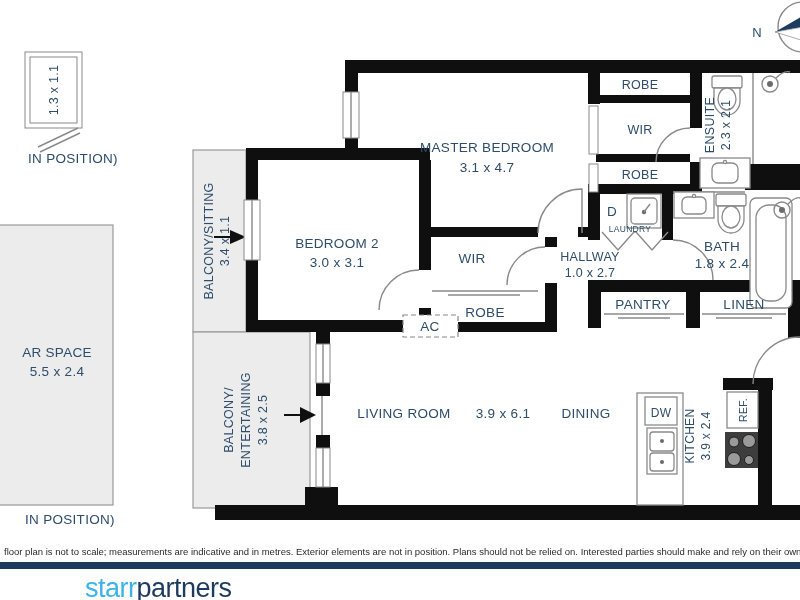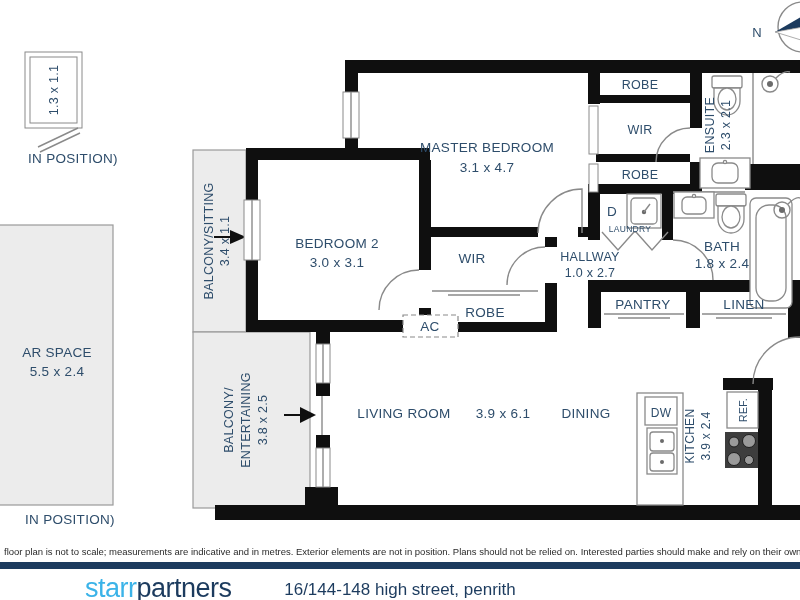--- a/index.html
+++ b/index.html
@@ -255,16 +255,15 @@
   <text transform="rotate(-90 694 436)" x="694" y="436" text-anchor="middle" font-size="12">KITCHEN</text>
   <text transform="rotate(-90 710 436)" x="710" y="436" text-anchor="middle" font-size="12">3.9 x 2.4</text>
 </svg>
 
 <div id="footer">
   <div id="disclaimer">floor plan is not to scale; measurements are indicative and in metres. Exterior elements are not in position. Plans should not be relied on. Interested parties should make and rely on their own enquiri</div>
   <div id="navy-bar"></div>
   <div id="brand">
     <span class="b1">starr</span><span class="b2">partners</span>
   </div>
-  <div id="address">16/144-148 high street, penrith</div>
 </div>
 
 </div>
 
 </body></html>

